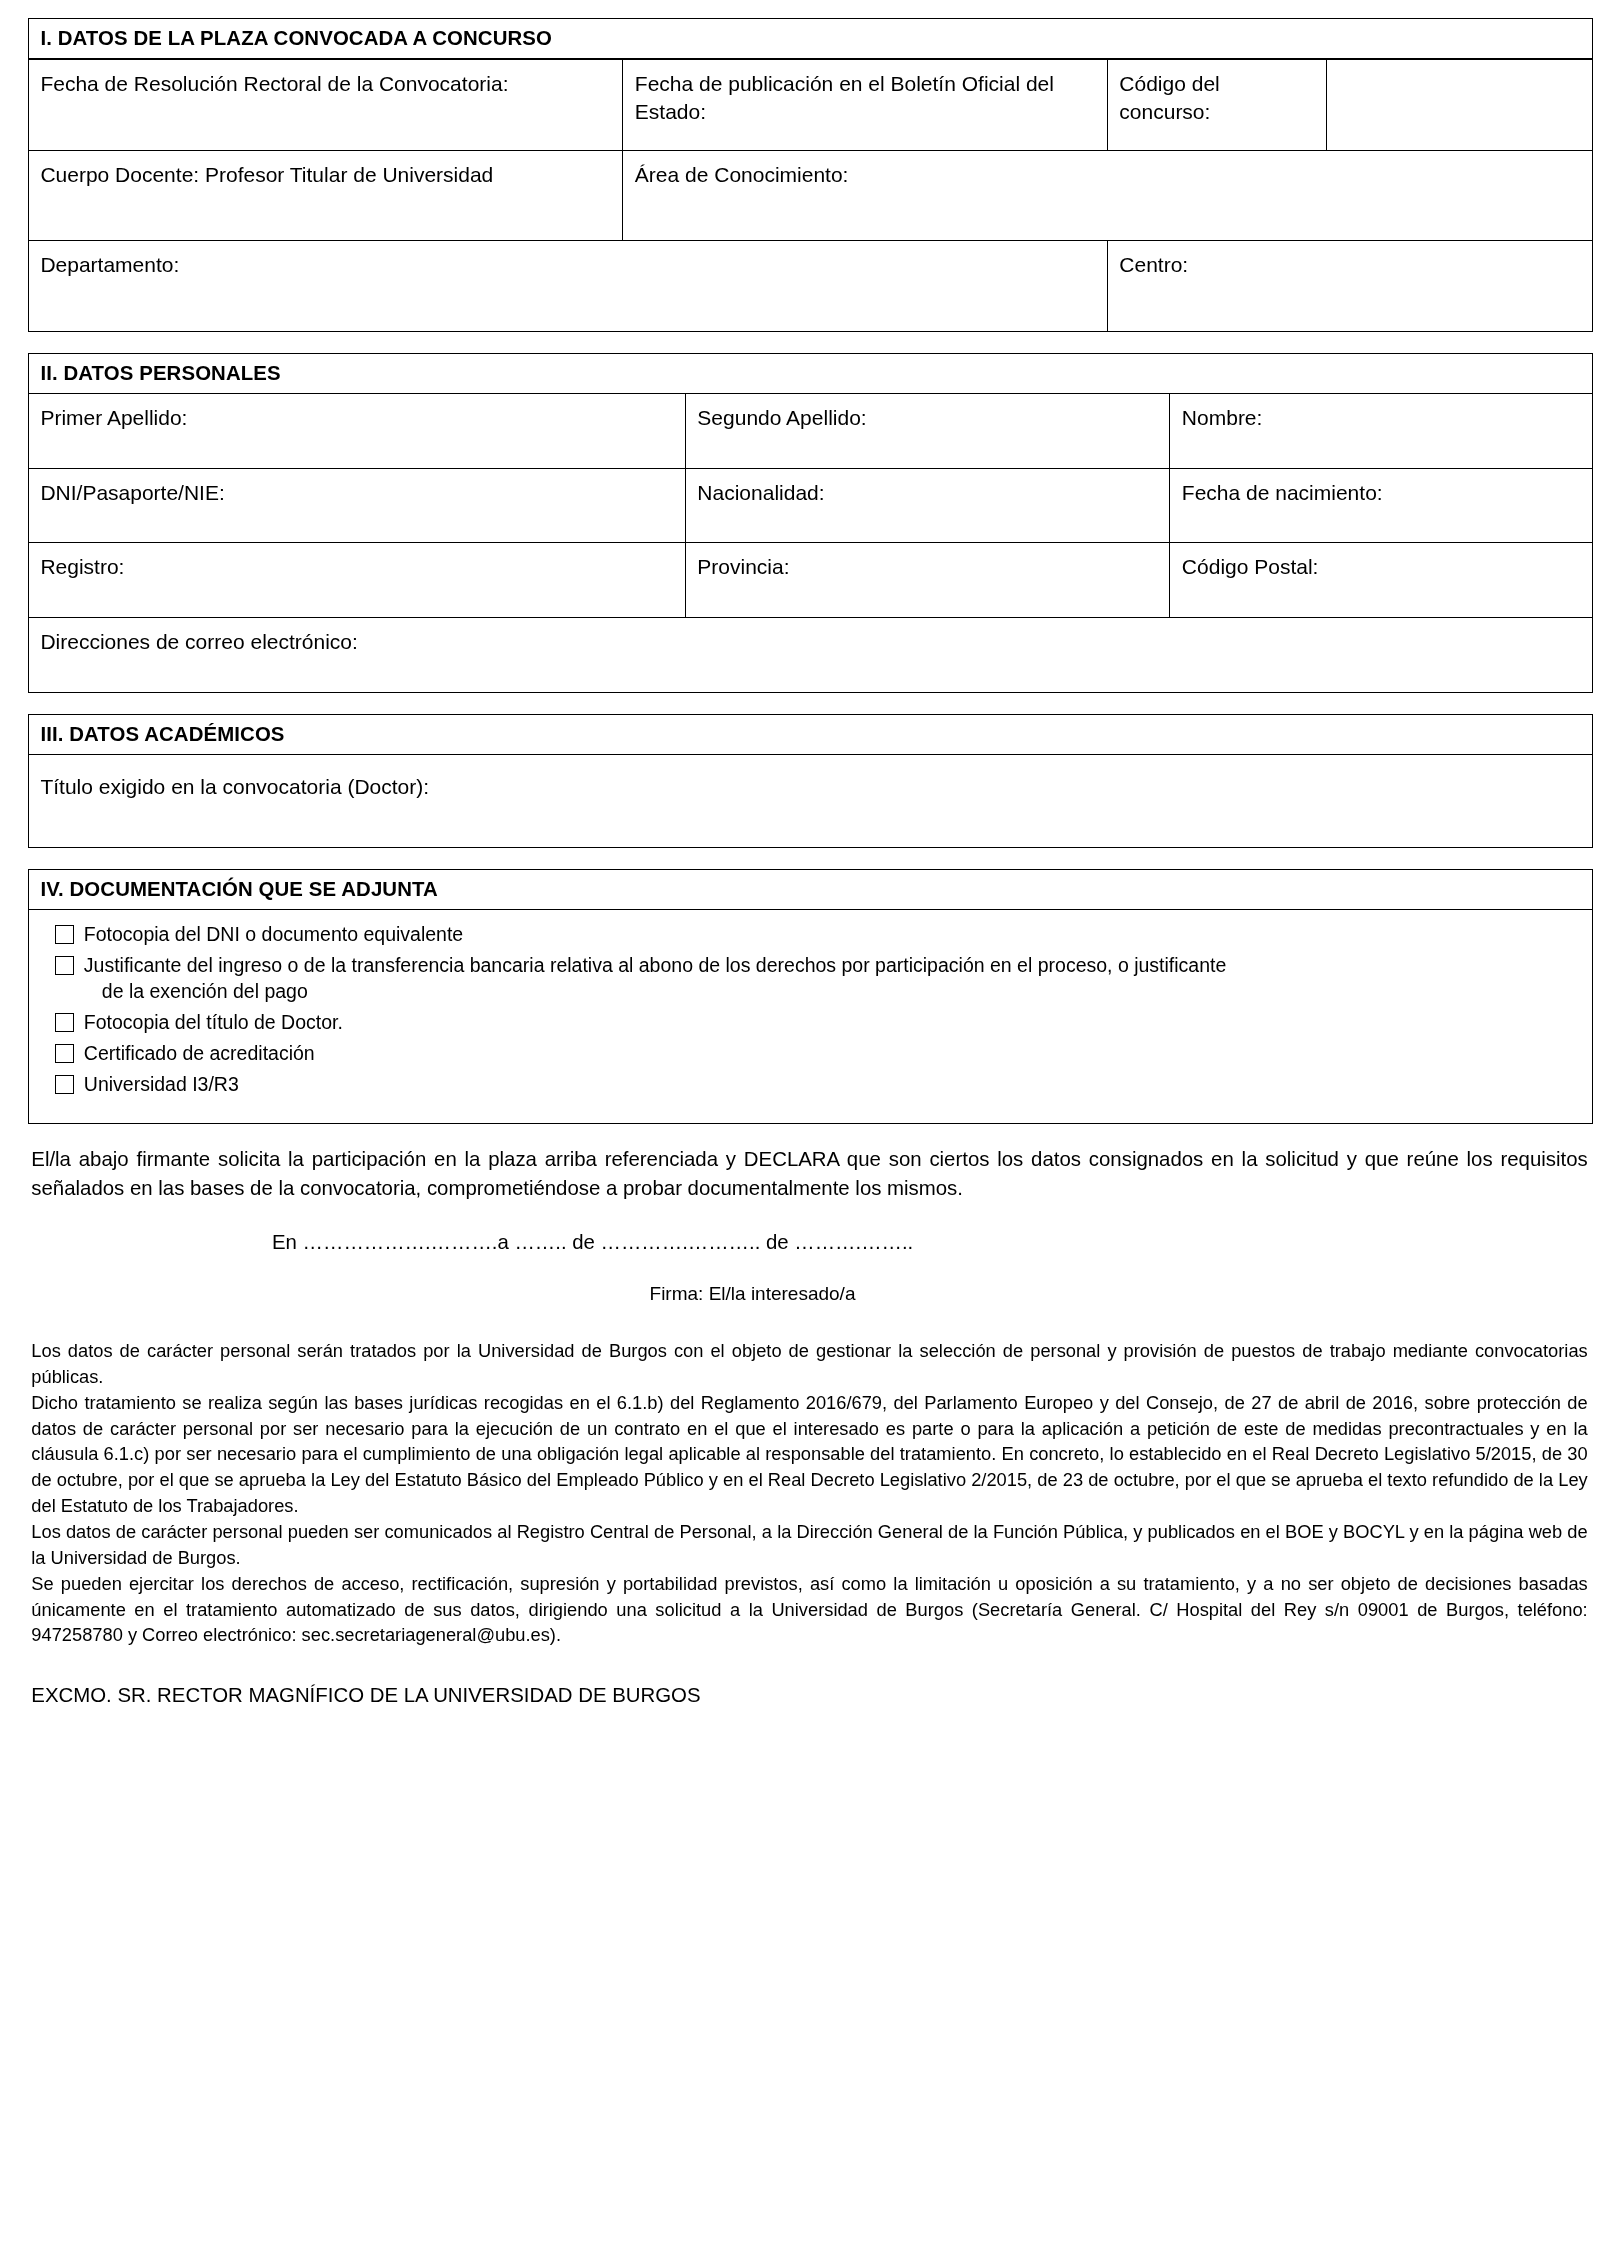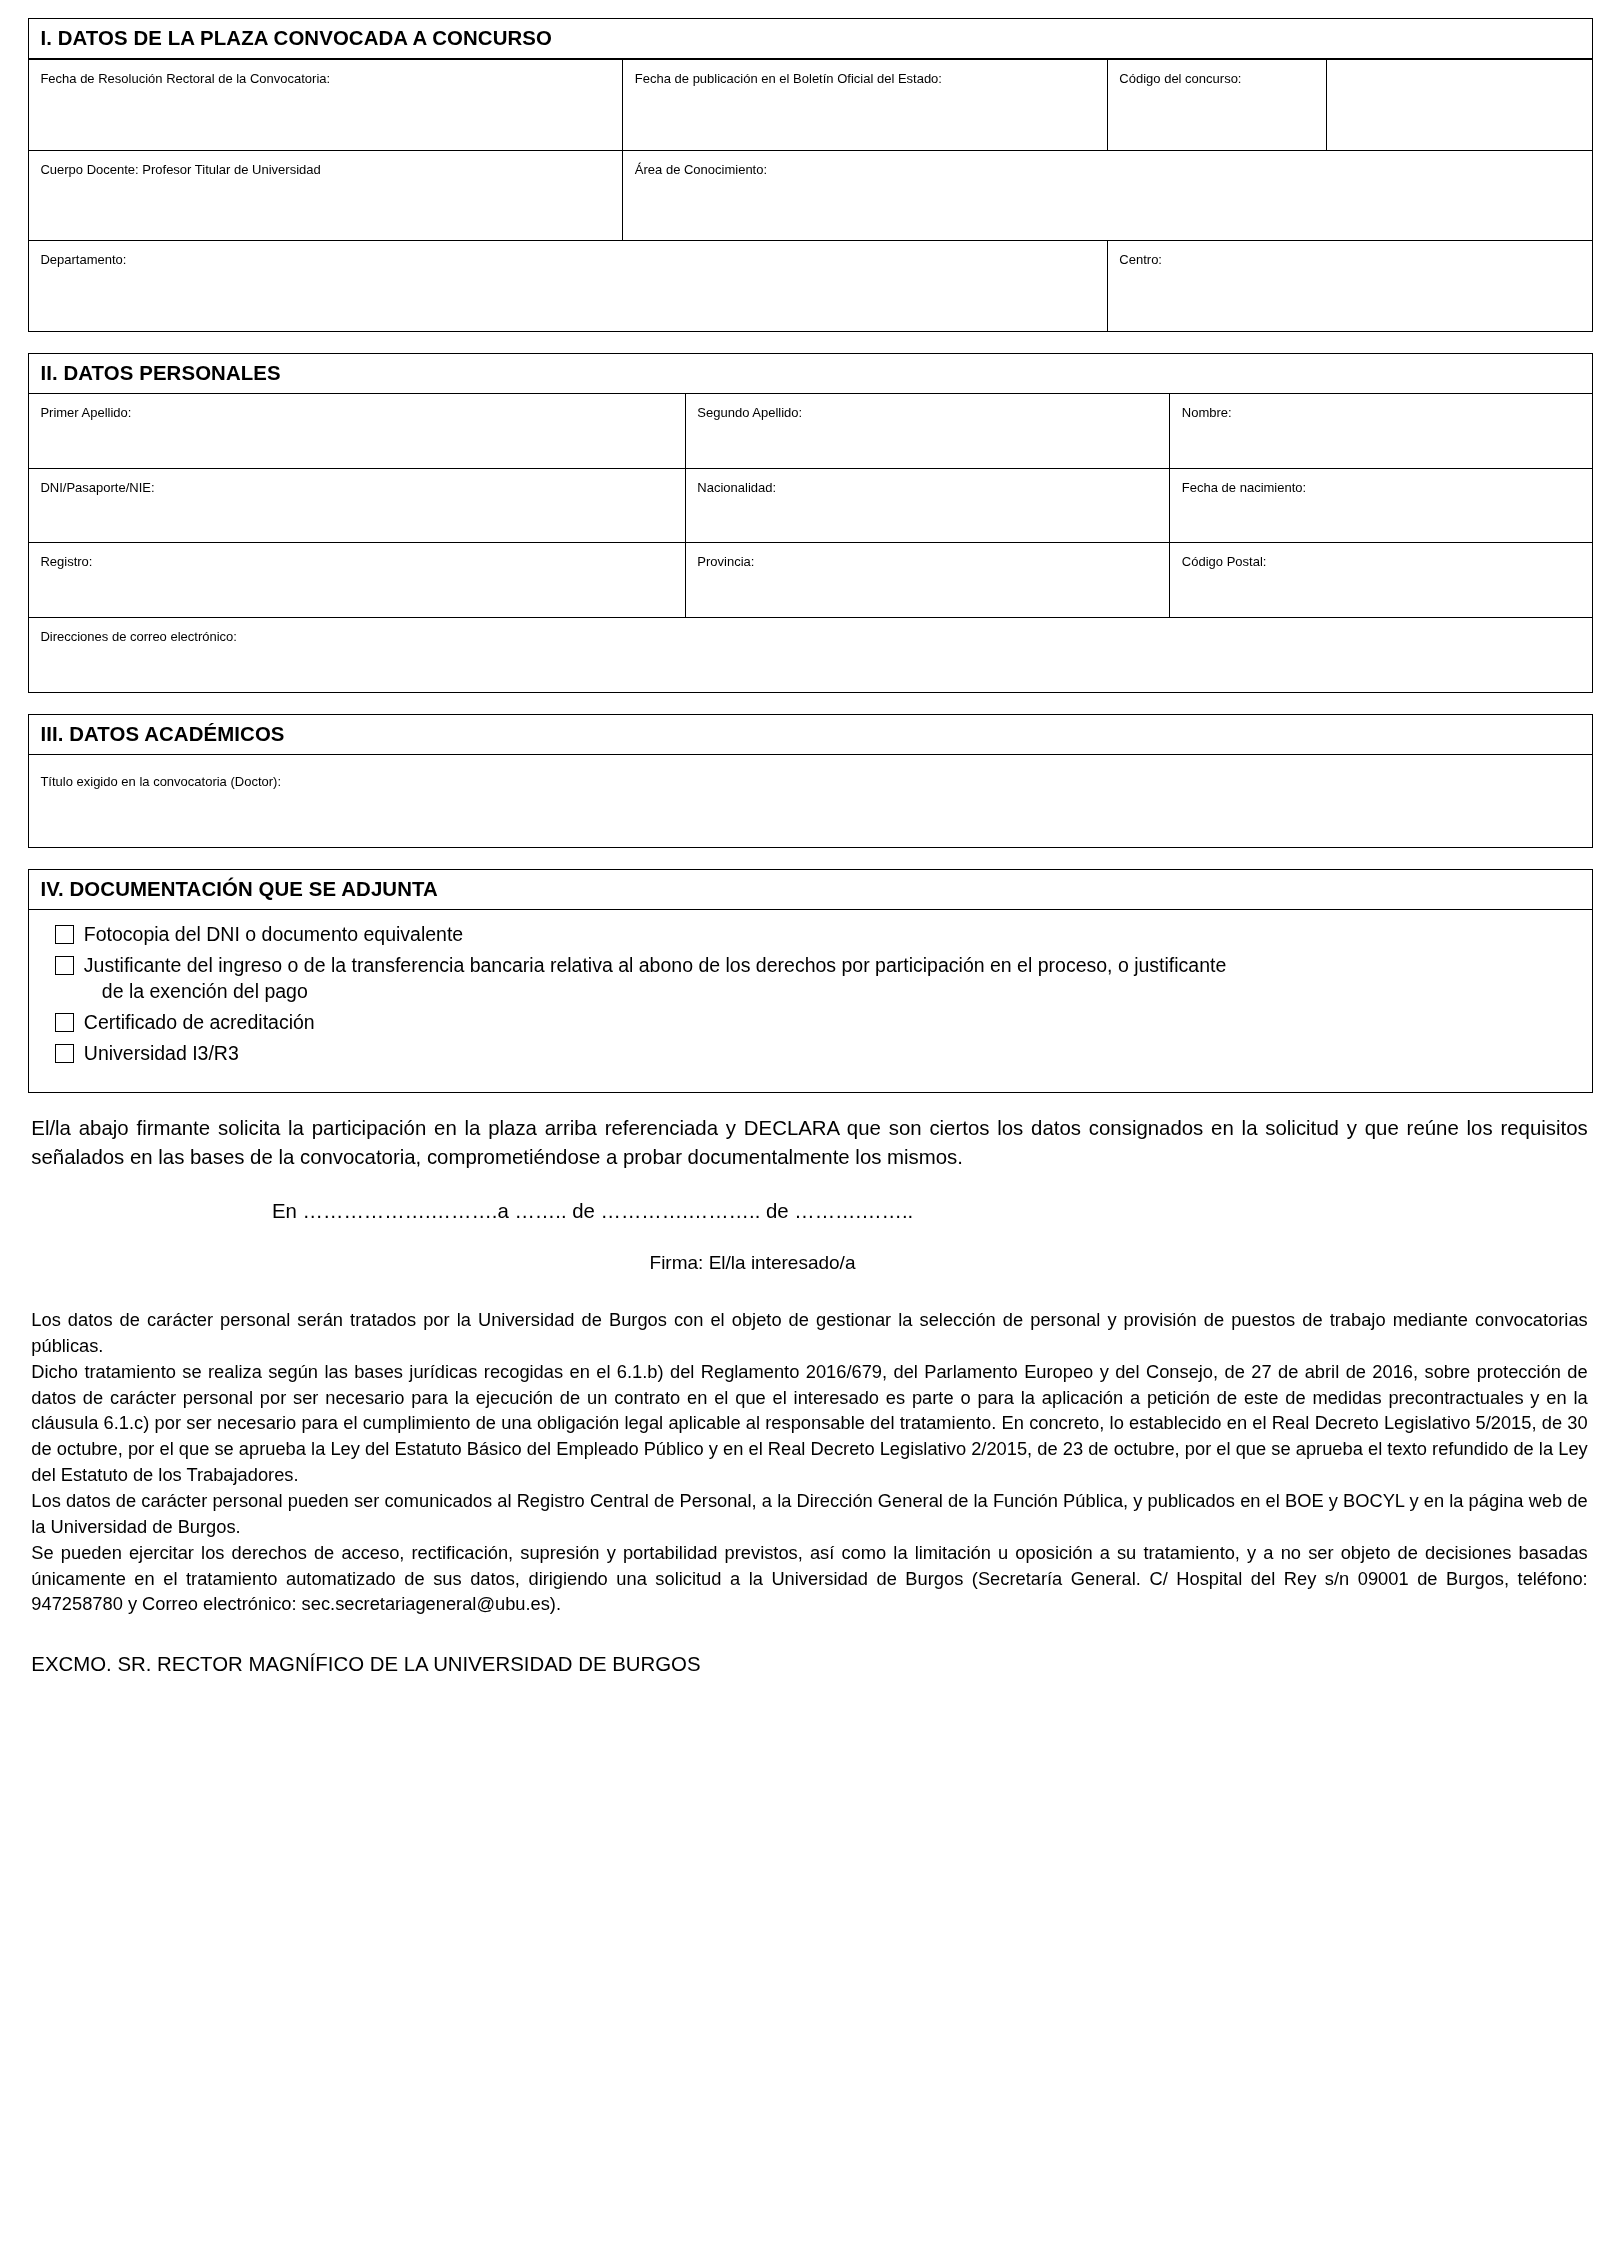--- a/index.html
+++ b/index.html
@@ -33,21 +33,21 @@
   }
   .sec-head {
     font-size: 20.4px;
     font-weight: bold;
     padding: 8.1px 11.4px 8.1px 11.4px;
     border-bottom: 1.6px solid #000;
     letter-spacing: 0.1px;
   }
   .cell {
     border: 1.6px solid #000;
-    font-size: 13px;
+    font-size: 21px;
     padding: 9.8px 11.4px 9.8px 11.4px;
     vertical-align: top;
     line-height: 1.32;
   }
   .cell.nb-left { border-left: none; }
   .cell.nb-right { border-right: none; }
   .cell.nb-top { border-top: none; }
   .cell.nb-bottom { border-bottom: none; }
   .tall { height: 54px; }
   .taller { height: 70px; }
@@ -186,20 +186,24 @@
       <div class="docitem">
         <span class="box"></span>
         <span class="txt">Fotocopia del DNI o documento equivalente</span>
       </div>
 
       <div class="docitem">
         <span class="box"></span>
         <span class="txt"><span>Justificante del ingreso o de la transferencia bancaria relativa al abono de los derechos por participación en el proceso, o justificante</span><span class="cont">de la exención del pago</span></span>
       </div>
 
+      <div class="docitem">
+        <span class="box"></span>
+        <span class="txt">Fotocopia del título de Doctor.</span>
+      </div>
 
       <div class="docitem">
         <span class="box"></span>
         <span class="txt">Certificado de acreditación</span>
       </div>
 
       <div class="docitem">
         <span class="box"></span>
         <span class="txt">Universidad I3/R3</span>
       </div>

